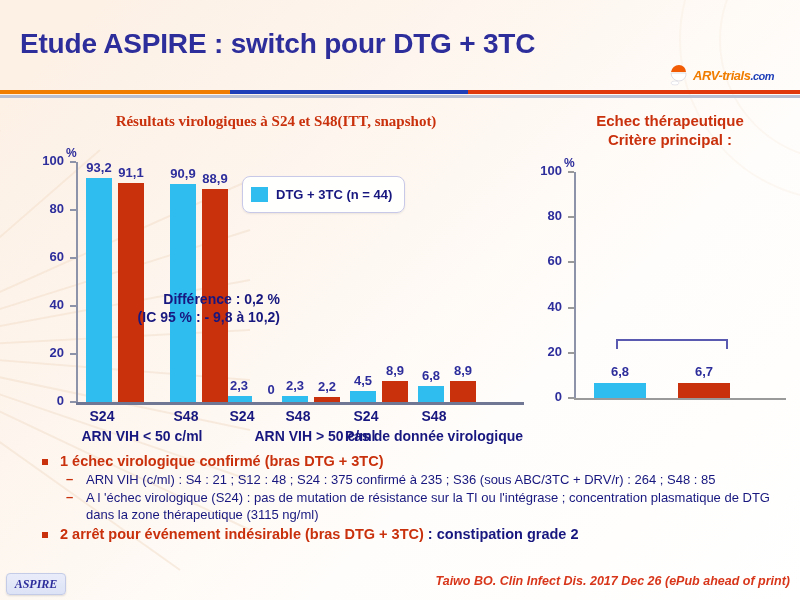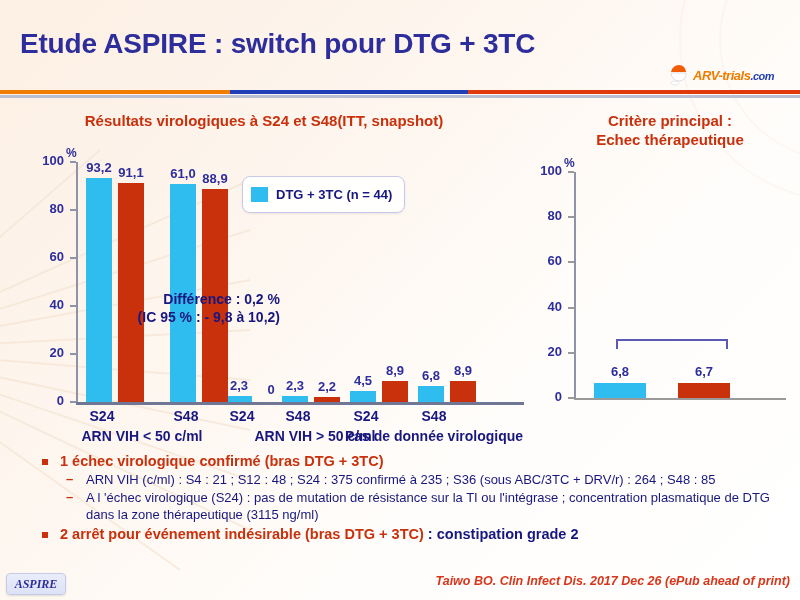--- a/index.html
+++ b/index.html
@@ -102,21 +102,21 @@
 
   
   .chart-heading {
     position: absolute;
     color: #c9300c;
     font-weight: bold;
     font-size: 15px;
     text-align: center;
     line-height: 1.25;
   }
-  #heading-left  { left: 24px;  top: 112px; width: 480px; }
+  #heading-left  { left: 36px;  top: 112px; width: 480px; font-family: Liberation Serif, serif; }
   #heading-right { left: 545px; top: 112px; width: 250px; }
 
   
   .chart {
     position: absolute;
   }
   .axis-line-y {
     position: absolute;
     background: #8d93a8;
   }
@@ -361,22 +361,22 @@
     <svg class="capsule" viewBox="0 0 26 22">
       <path d="M4,8 a8,8 0 0 1 8,-7 a7,7 0 0 1 7,7 z" fill="#f25c05"></path>
       <path d="M4,9 a8,8 0 0 0 8,8 a7,7 0 0 0 7,-8 z" fill="#ffffff" stroke="#d8d8e0" stroke-width="0.8"></path>
       <ellipse cx="8" cy="19" rx="4" ry="2" fill="#ffffff" stroke="#d8d8e0" stroke-width="0.6"></ellipse>
     </svg>
     <div class="logo-text"><span>ARV-trials</span><span class="dotcom">.com</span></div>
   </div>
 
   <div id="heading-left" class="chart-heading">Résultats virologiques à S24 et S48(ITT, snapshot)</div>
   <div id="heading-right" class="chart-heading">
+    <div>Echec thérapeutique</div>
     <div>Critère principal :</div>
-    <div>Echec thérapeutique</div>
   </div>
 
   <div id="chart-left" class="chart">
     <div class="axis-unit" style="left:36px; top:-4px;">%</div>
     <div class="axis-line-y" style="left:46px; top:12px; width:2px; height:242px;"></div>
     <div class="axis-line-x" style="left:46px; top:252px; width:448px; height:3px;"></div>
     <div id="plot-left"></div>
     <div id="left-ticks">
         <div class="tick" style="left: 40px; top: 251px;"></div>
         <div class="tick-label" style="left: 0px; width: 34px; top: 243px;">0</div>
@@ -388,21 +388,21 @@
         <div class="tick-label" style="left: 0px; width: 34px; top: 99px;">60</div>
         <div class="tick" style="left: 40px; top: 59px;"></div>
         <div class="tick-label" style="left: 0px; width: 34px; top: 51px;">80</div>
         <div class="tick" style="left: 40px; top: 11px;"></div>
         <div class="tick-label" style="left: 0px; width: 34px; top: 3px;">100</div>
       </div>
     <div id="left-bars">
         <div class="bar" style="left: 56px; width: 26px; height: 223.68px; top: 28.32px; bottom: auto; background: rgb(47, 189, 239);"></div>
         <div class="bar-label" style="left: 49px; width: 40px; top: 10.32px;">93,2</div>
         <div class="bar" style="left: 140px; width: 26px; height: 218.16px; top: 33.84px; bottom: auto; background: rgb(47, 189, 239);"></div>
-        <div class="bar-label" style="left: 133px; width: 40px; top: 15.84px;">61,0</div>
+        <div class="bar-label" style="left: 133px; width: 40px; top: 15.84px;">90,9</div>
         <div class="bar" style="left: 196px; width: 26px; height: 5.52px; top: 246.48px; bottom: auto; background: rgb(47, 189, 239);"></div>
         <div class="bar-label" style="left: 189px; width: 40px; top: 228.48px;">2,3</div>
         <div class="bar" style="left: 252px; width: 26px; height: 5.52px; top: 246.48px; bottom: auto; background: rgb(47, 189, 239);"></div>
         <div class="bar-label" style="left: 245px; width: 40px; top: 228.48px;">2,3</div>
         <div class="bar" style="left: 320px; width: 26px; height: 10.8px; top: 241.2px; bottom: auto; background: rgb(47, 189, 239);"></div>
         <div class="bar-label" style="left: 313px; width: 40px; top: 223.2px;">4,5</div>
         <div class="bar" style="left: 388px; width: 26px; height: 16.32px; top: 235.68px; bottom: auto; background: rgb(47, 189, 239);"></div>
         <div class="bar-label" style="left: 381px; width: 40px; top: 217.68px;">6,8</div>
         <div class="bar" style="left: 88px; width: 26px; height: 218.64px; top: 33.36px; bottom: auto; background: rgb(201, 48, 12);"></div>
         <div class="bar-label" style="left: 81px; width: 40px; top: 15.36px;">91,1</div>

